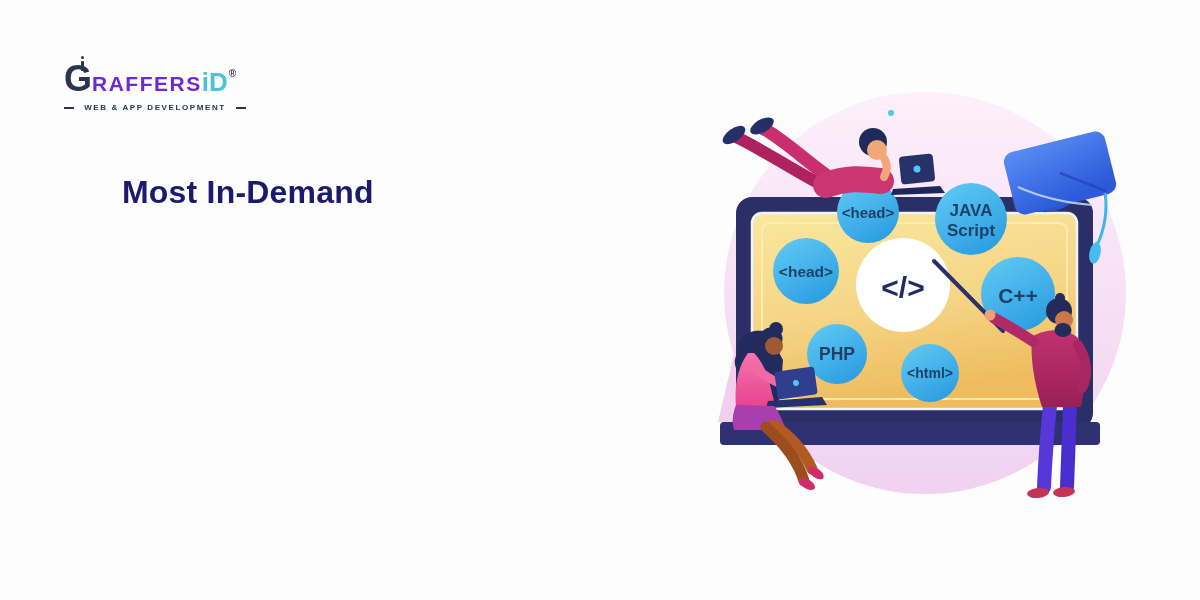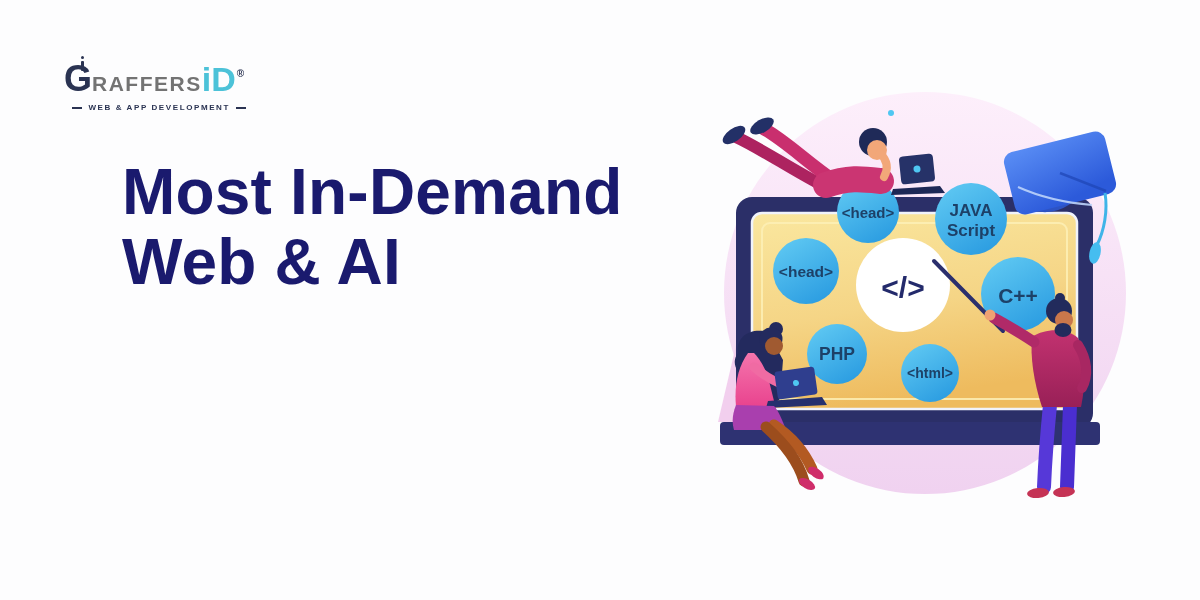--- a/index.html
+++ b/index.html
@@ -6,33 +6,33 @@
   body { font-family:"Liberation Sans", sans-serif; }
   .canvas {
     position:relative; width:1200px; height:600px;
     background:#fdfdfe; overflow:hidden;
   }
 
   
   .logo { position:absolute; left:64px; top:58px; }
   .logo-row { display:flex; align-items:baseline; position:relative; }
   .logo-g { font-size:36px; font-weight:700; color:#2a3352; letter-spacing:0; }
-  .logo-rest { font-size:21px; font-weight:700; color:#737373; letter-spacing:1.5px; }
-  .logo-id { font-size:34px; font-weight:700; color:#4cc2d8; letter-spacing:0; }
+  .logo-rest { font-size:21px; font-weight:700; color:#6d28d9; letter-spacing:1.5px; }
+  .logo-id { font-size:26px; font-weight:700; color:#4cc2d8; letter-spacing:0; }
   .logo-reg { font-size:10px; font-weight:700; color:#2a3352; position:relative; top:-14px; margin-left:1px; }
   .logo-pencil { position:absolute; left:17px; top:3px; width:3px; height:10px; background:#2a3352; border-radius:1px; }
   .logo-pencil::before { content:""; position:absolute; left:0; top:-5px; width:3px; height:3px; border-radius:50%; background:#2a3352; }
-  .logo-tagline-row { display:flex; align-items:center; justify-content:flex-end; gap:6px; margin-top:3px; width:182px; }
+  .logo-tagline-row { display:flex; align-items:center; justify-content:space-between; gap:6px; margin-top:3px; width:182px; }
   .logo-dash { width:10px; height:2px; background:#2a3352; }
   .logo-tagline { font-size:8px; font-weight:700; color:#2a3352; letter-spacing:1.6px; white-space:nowrap; }
 
   
   .headline { position:absolute; left:122px; top:157px; }
   .headline div {
-    font-size:64px; line-height:70px; font-weight:700;
+    font-size:32px; line-height:70px; font-weight:700;
     color:#1a1a6e; letter-spacing:0.2px; white-space:nowrap;
   }
 
   
   .illustration { position:absolute; left:688px; top:85px; width:470px; height:440px; }
   svg text { font-family:"Liberation Sans", sans-serif; font-weight:700; }
 </style>
 </head>
 <body>
 
@@ -48,21 +48,20 @@
     </div>
     <div class="logo-tagline-row">
       <span class="logo-dash"></span>
       <span class="logo-tagline">WEB &amp; APP DEVELOPMENT</span>
       <span class="logo-dash"></span>
     </div>
   </div>
 
   <h1 class="headline">
     <div>Most In-Demand</div>
-    <div>Web &amp; AI</div>
   </h1>
 
   <div class="illustration">
     <svg width="470" height="440" viewBox="0 0 470 440">
       <defs>
         <linearGradient id="gradPinkBg" x1="0" y1="0" x2="0" y2="1">
           <stop offset="0" stop-color="#fdeffb"></stop>
             <stop offset="1" stop-color="#f0d2f0"></stop>
         </linearGradient>
         <linearGradient id="gradScreen" x1="0" y1="0" x2="0.25" y2="1">

